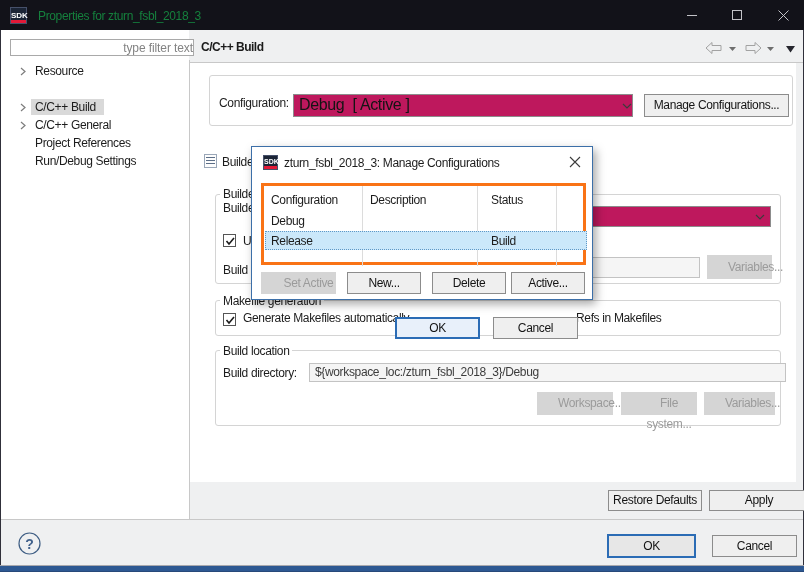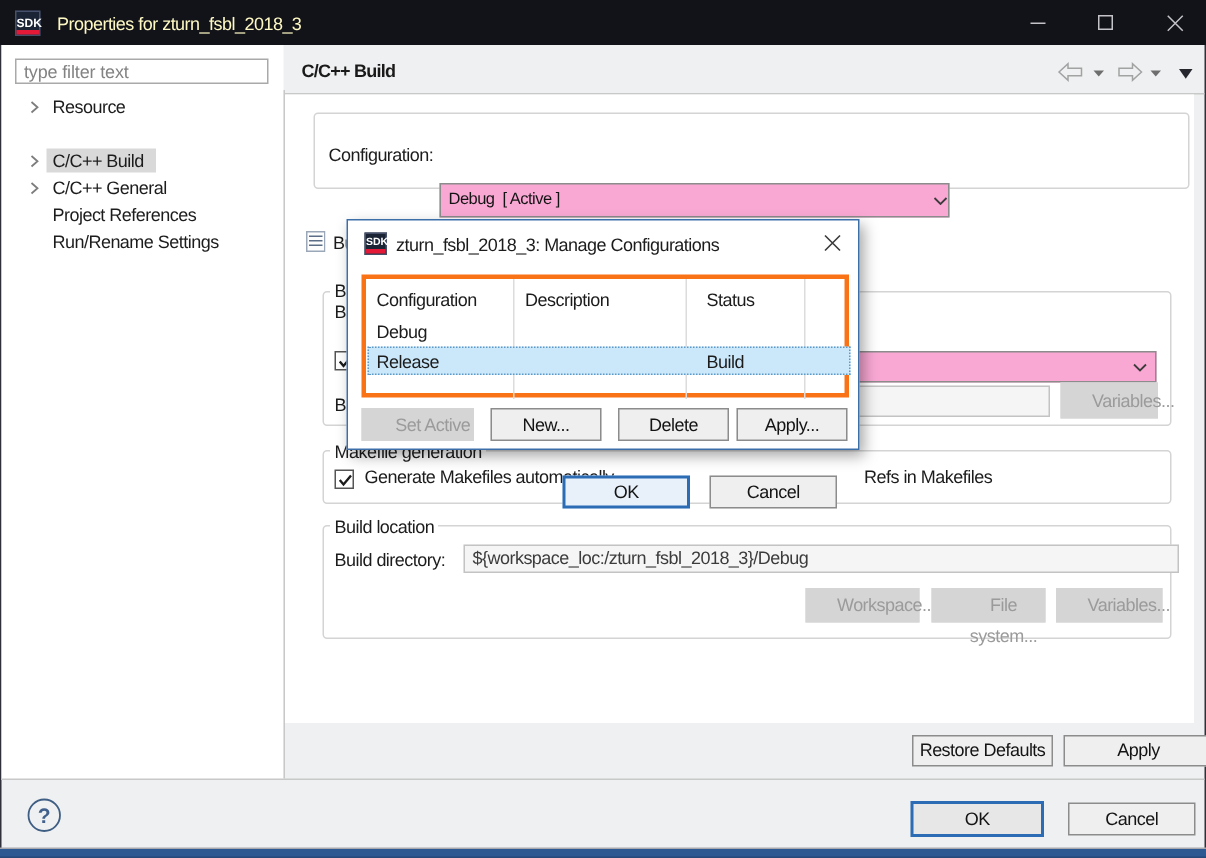--- a/index.html
+++ b/index.html
@@ -8,26 +8,26 @@
 #win { position:absolute; left:0; top:0; width:804px; height:572px; background:#eff0f1; }
 #winborder { position:absolute; left:0; top:0; width:804px; height:572px; border:1px solid #30303a; pointer-events:none; }
 .abs { position:absolute; }
 .txt { font-size:12px; letter-spacing:-0.35px; color:#1c1c1c; white-space:nowrap; }
 
 
 #titlebar { position:absolute; left:0; top:0; width:804px; height:30px; background:#121219; }
 #sdkicon { position:absolute; left:10px; top:7px; width:17px; height:17px; background:#1b2435; border:1px solid #46506a; }
 #sdkicon .l { position:absolute; left:0; top:3px; width:15px; text-align:center; font-size:8px; font-weight:bold; color:#fff; letter-spacing:0px; }
 #sdkicon .r { position:absolute; left:0; bottom:0; width:15px; height:3px; background:#e31937; }
-#titletext { position:absolute; left:38px; top:9px; font-size:12px; letter-spacing:-0.35px; color:#fef9c3; }
+#titletext { position:absolute; left:38px; top:9px; font-size:12px; letter-spacing:-0.35px; color:#15803d; }
 .wg { position:absolute; top:0; height:30px; }
 
 
 #leftpanel { position:absolute; left:1px; top:30px; width:188px; height:490px; background:#ffffff; }
-#filter { position:absolute; left:9px; top:9px; width:169px; height:17px; border:1px solid #a9a9a9; background:#fff; font-size:12px; letter-spacing:-0.1px; color:#838383; line-height:16px; padding-left:5px; }
+#filter { position:absolute; left:9px; top:9px; width:184px; height:17px; border:1px solid #a9a9a9; background:#fff; font-size:12px; letter-spacing:-0.1px; color:#838383; line-height:16px; padding-left:5px;text-align:right; }
 .trow { position:absolute; left:0; width:188px; height:18px; font-size:12px; letter-spacing:-0.35px; color:#1c1c1c; line-height:18px; }
 .trow .lbl { position:absolute; left:34px;text-align:right; }
 .chev { position:absolute; left:18px; top:5px; }
 
 
 #vsep { position:absolute; left:189px; top:60px; width:1px; height:459px; background:#c8c8c8; }
 #hsep1 { position:absolute; left:190px; top:62px; width:613px; height:1px; background:#c8c8c8; }
 #hsep2 { position:absolute; left:1px; top:519px; width:802px; height:1px; background:#c8c8c8; }
 
 
@@ -36,26 +36,26 @@
 
 #canvas { position:absolute; left:190px; top:63px; width:606px; height:419px; background:#ffffff; }
 
 
 .group { position:absolute; border:1px solid #d4d4d4; border-radius:3px; }
 .legend { position:absolute; background:#ffffff; font-size:12px; letter-spacing:-0.35px; color:#1c1c1c; padding:0 3px; }
 
 .btn { position:absolute; background:#efefef; border:1px solid #8c8c8c; font-size:12px; letter-spacing:-0.35px; color:#141414; text-align:center; }
 .btn.dis { background:#d5d5d5; border:1px solid #d5d5d5; color:#9b9b9b;padding-left:20px; }
 .field { position:absolute; background:#f5f5f5; border:1px solid #c3c3c3; font-size:12px; letter-spacing:-0.35px; color:#3c3c3c; white-space:nowrap; overflow:hidden; }
-.combo { position:absolute; background:#f9a8d4; border:1px solid #8c8c8c; font-size:11px; letter-spacing:-0.35px; color:#141414; white-space:nowrap; overflow:hidden;margin-top:28px; }
+.combo { position:absolute; background:#be185d; border:1px solid #8c8c8c; font-size:16px; letter-spacing:-0.35px; color:#141414; white-space:nowrap; overflow:hidden; }
 .cbx { position:absolute; width:13px; height:13px; border:1px solid #555555; background:#fff; }
 .cbx svg { position:absolute; left:0px; top:0px; }
 
 
-#dlg { position:absolute; left:231px; top:146px; width:342px; height:154px; background:#ffffff; border:1px solid #3c6fa8; box-shadow:3px 4px 9px rgba(0,0,0,0.35); }
+#dlg { position:absolute; left:251px; top:146px; width:342px; height:154px; background:#ffffff; border:1px solid #3c6fa8; box-shadow:3px 4px 9px rgba(0,0,0,0.35); }
 #dtable { position:absolute; left:9px; top:36px; width:325px; height:82px; border:3px solid #f97316; background:#fff; }
 .dcol { position:absolute; top:0; width:1px; height:80px; background:#dcdcdc; }
 #drel { position:absolute; left:1px; top:45px; width:322px; height:19px; background:#cbe8fa; outline:1px dotted #5e98c7; outline-offset:-1px; }
 </style>
 </head>
 <body>
 <div id="win">
   <div id="winborder"></div>
 
   <div id="titlebar">
@@ -93,21 +93,21 @@
     <div class="trow" style="top:104px">
         <span class="lbl">Project References</span>
       </div>
     <div class="trow" style="top:86px">
         <svg class="chev" width="8" height="9">
           <path d="M2 1 L6 4.5 L2 8" stroke="#7d7d7d" stroke-width="1.2" fill="none"></path>
         </svg>
         <span class="lbl">C/C++ General</span>
       </div>
     <div class="trow" style="top:122px">
-        <span class="lbl">Run/Rename Settings</span>
+        <span class="lbl">Run/Debug Settings</span>
       </div>
   </div>
   <div id="vsep"></div>
   <div id="hsep1"></div>
   <div id="hsep2"></div>
 
   <div id="rhead">C/C++ Build</div>
   <svg class="abs" style="left:705px;top:41px" width="92" height="14">
     <path d="M1 7 L7 1.5 L7 4.5 L16 4.5 L16 9.5 L7 9.5 L7 12.5 Z" fill="none" stroke="#a2a2a2" stroke-width="1"></path>
     <path d="M24 6 L31 6 L27.5 10 Z" fill="#6e6e6e"></path>
@@ -117,20 +117,21 @@
   </svg>
 
   <div id="canvas"></div>
 
   <div class="group" style="left:209px;top:75px;width:584px;height:51px"></div>
   <div class="txt abs" style="left:219px;top:96px">Configuration:</div>
   <div class="combo" style="left:293px;top:94px;width:340px;height:23px;line-height:20px;padding-left:5px">Debug&nbsp; [ Active ]
     <svg style="position:absolute;right:0px;top:8px" width="11" height="6">
         <path d="M2 1 L6 5 L10 1" stroke="#3c3c3c" stroke-width="1.2" fill="none"></path>
       </svg></div>
+  <div class="btn" style="left:644px;top:94px;width:145px;height:23px;line-height:21px">Manage Configurations...</div>
 
   <svg class="abs" style="left:204px;top:154px" width="13" height="14">
     <rect x="0.5" y="0.5" width="12" height="13" fill="#fdfdfd" stroke="#9aa7b8"></rect>
     <line x1="2" y1="3.5" x2="11" y2="3.5" stroke="#5c6e87"></line>
     <line x1="2" y1="6.5" x2="11" y2="6.5" stroke="#5c6e87"></line>
     <line x1="2" y1="9.5" x2="11" y2="9.5" stroke="#5c6e87"></line>
   </svg>
   <div class="txt abs" style="left:222px;top:155px">Builder Settings</div>
 
   <div class="group" style="left:215px;top:194px;width:566px;height:90px"></div>
@@ -197,21 +198,21 @@
       <div class="txt abs" style="left:227px;top:7px">Status</div>
       <div class="txt abs" style="left:7px;top:28px">Debug</div>
       <div id="drel"></div>
       <div class="txt abs" style="left:7px;top:48px">Release</div>
       <div class="txt abs" style="left:227px;top:48px">Build</div>
     </div>
 
     <div class="btn dis" style="left:9px;top:125px;width:75px;height:22px;line-height:20px">Set Active</div>
     <div class="btn" style="left:95px;top:125px;width:74px;height:22px;line-height:20px">New...</div>
     <div class="btn" style="left:180px;top:125px;width:74px;height:22px;line-height:20px">Delete</div>
-    <div class="btn" style="left:259px;top:125px;width:74px;height:22px;line-height:20px">Apply...</div>
+    <div class="btn" style="left:259px;top:125px;width:74px;height:22px;line-height:20px">Active...</div>
 
     <div class="btn" style="left:143px;top:170px;width:85px;height:22px;line-height:18px;border:2px solid #2b6cb5;background:#e8f0fa">OK</div>
     <div class="btn" style="left:241px;top:170px;width:85px;height:22px;line-height:20px">Cancel</div>
   </div>
 
   <div class="abs" style="left:0;top:565px;width:804px;height:1px;background:#a8a8ad"></div>
   <div class="abs" style="left:0;top:566px;width:804px;height:6px;background:#2d5892"></div>
   <div class="abs" style="left:0;top:571px;width:804px;height:1px;background:#27497a"></div>
 </div>
 

